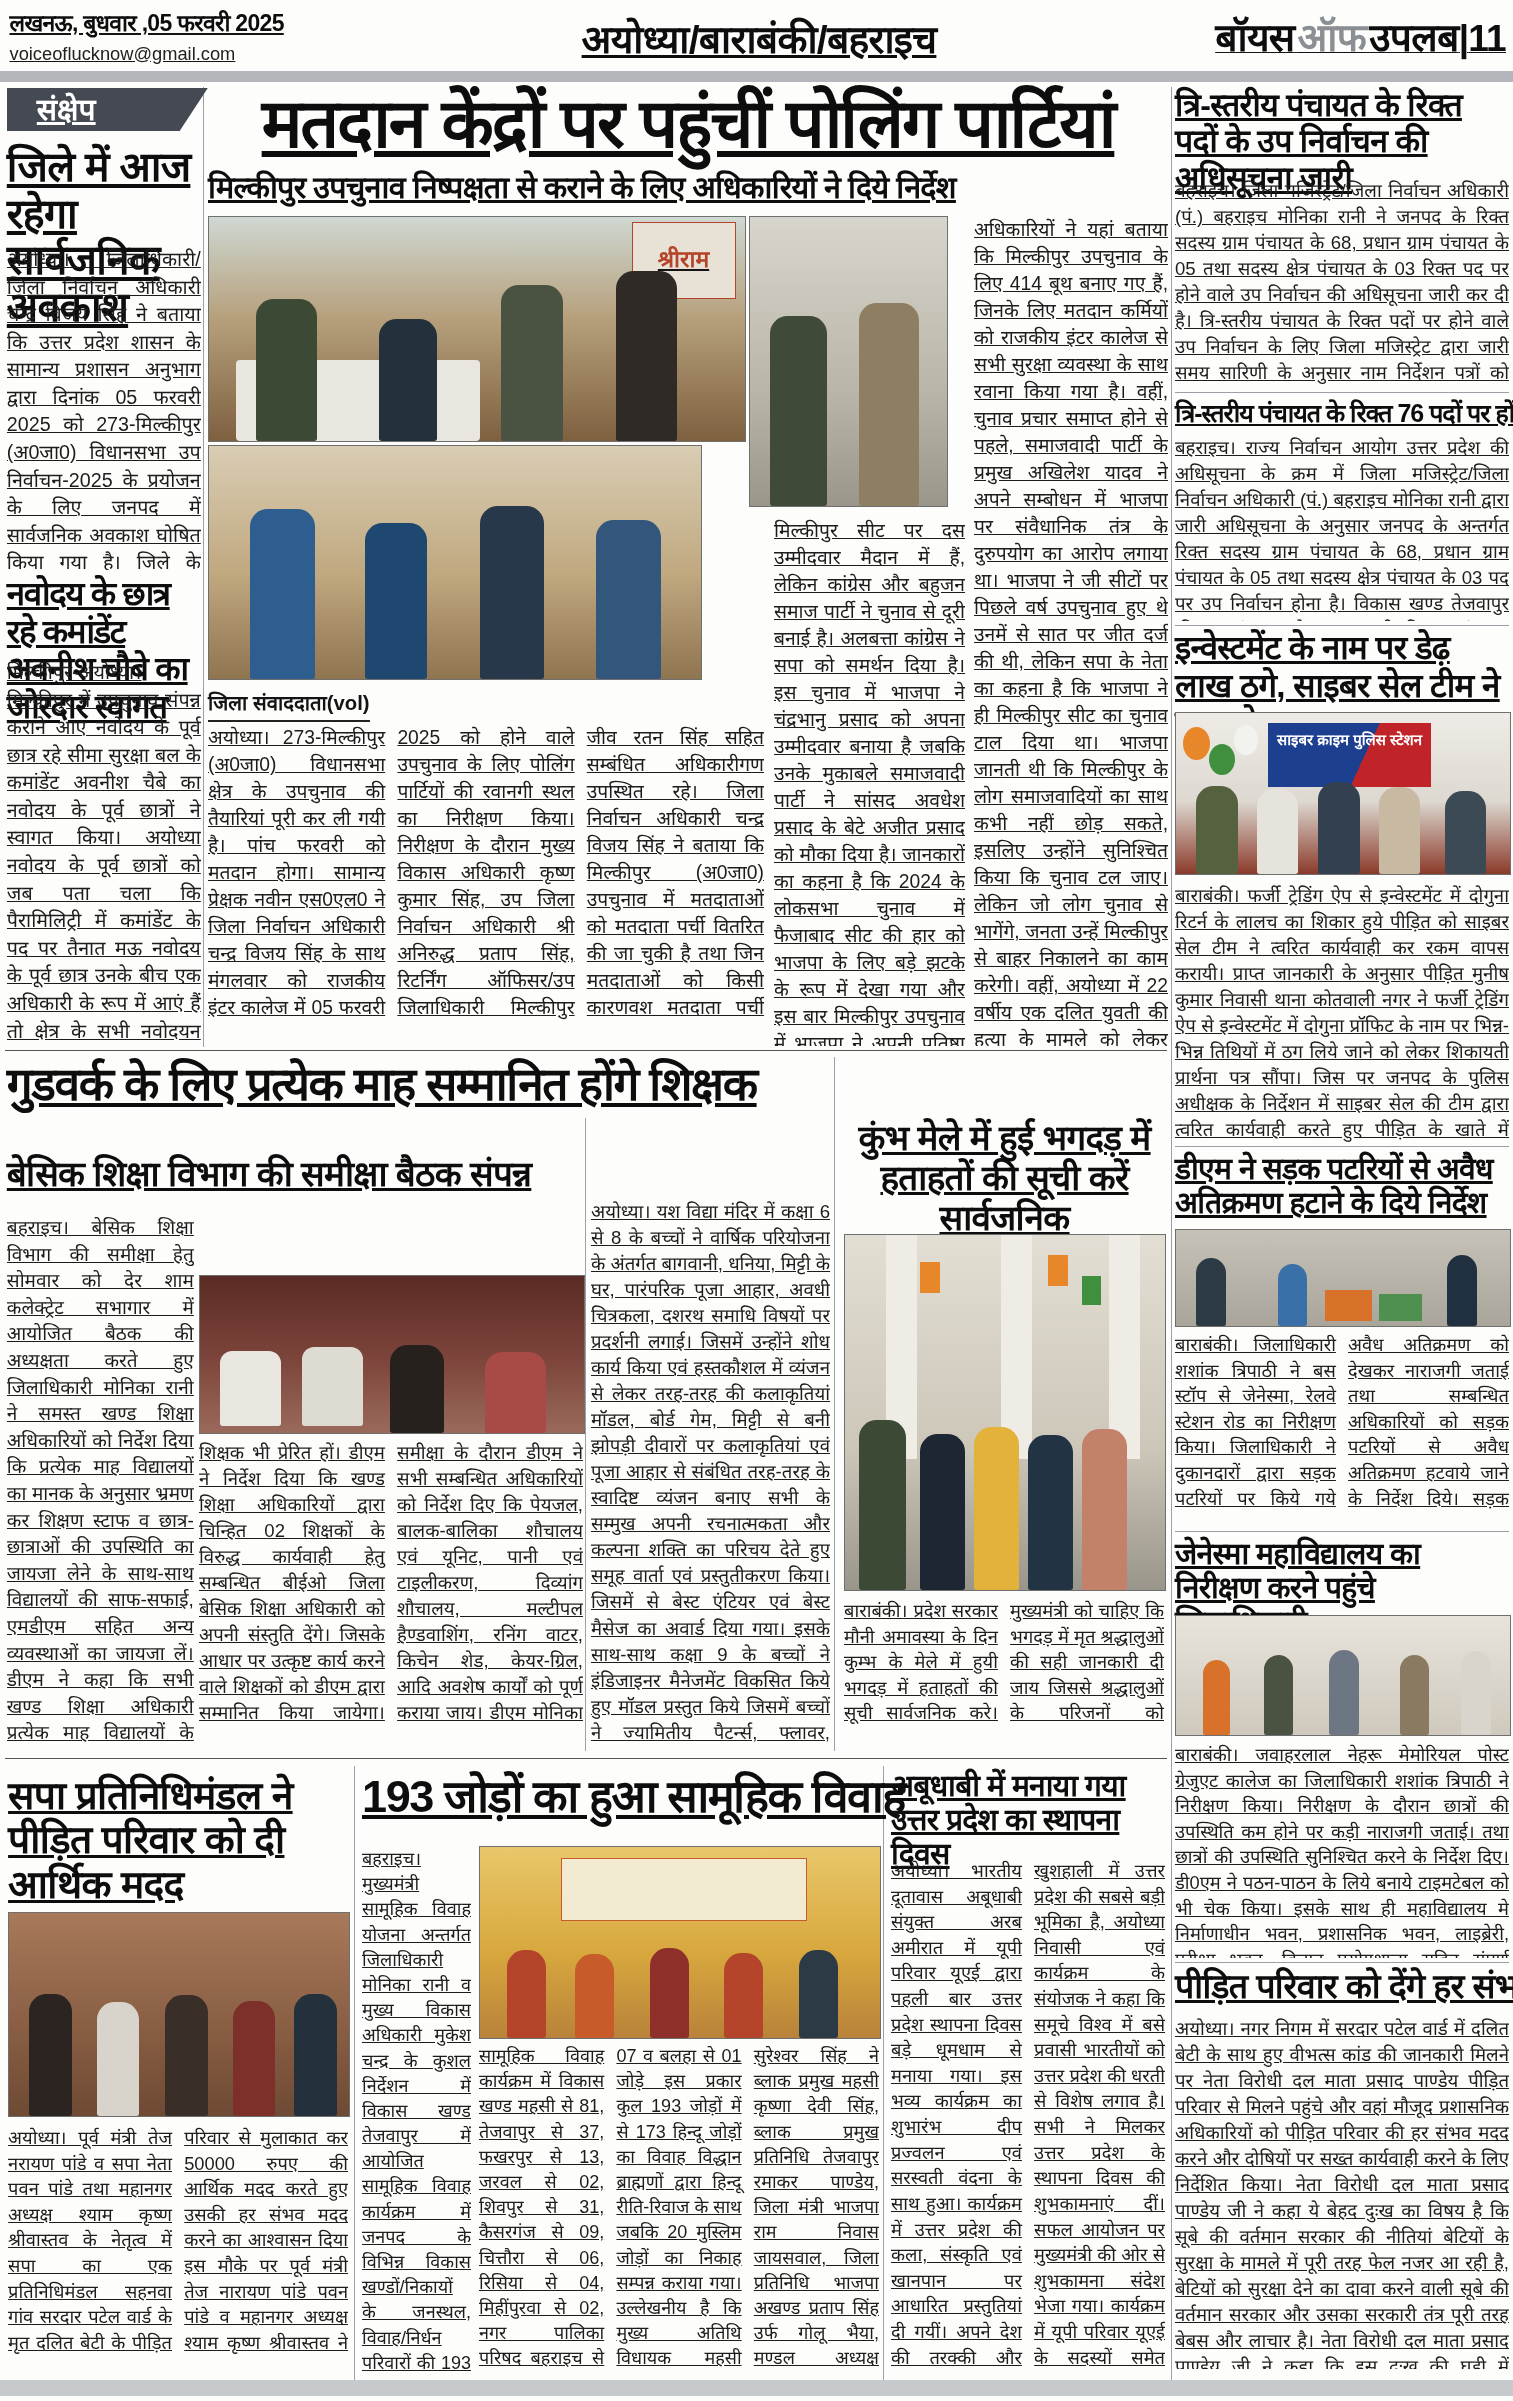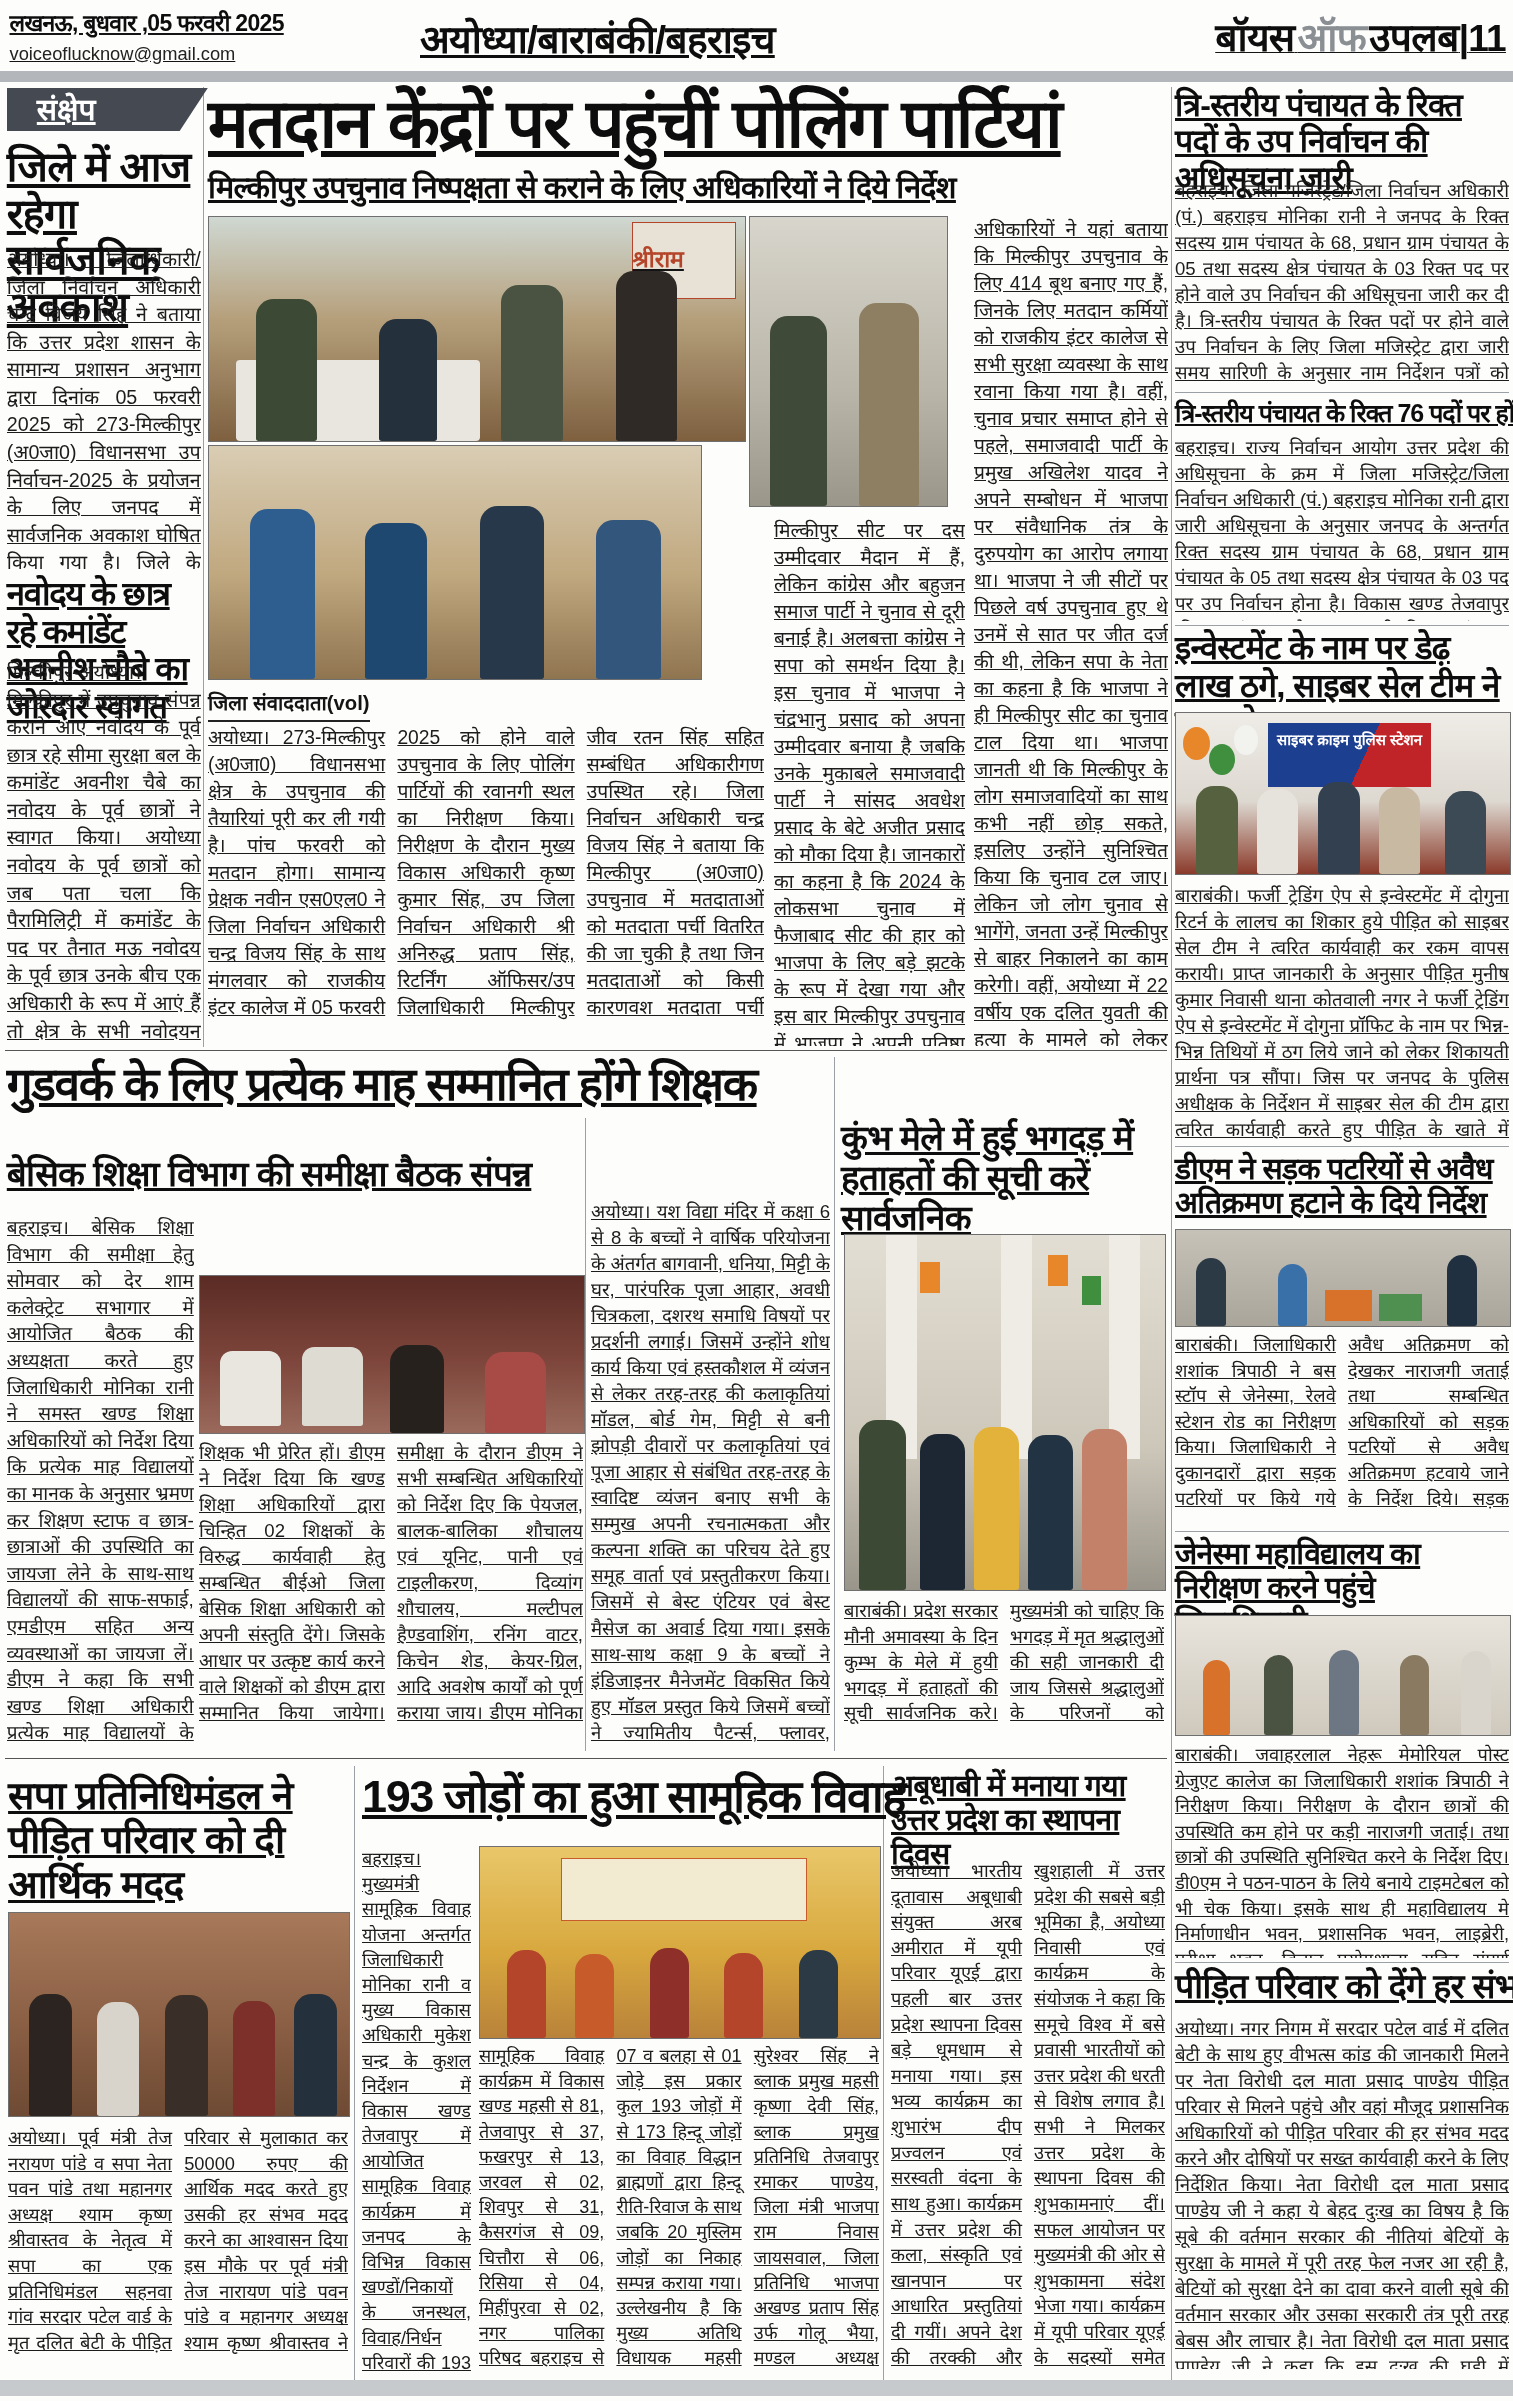--- a/index.html
+++ b/index.html
@@ -9,21 +9,21 @@
   .hl{font-weight:700;color:#0d0d0d;letter-spacing:-0.7px;line-height:1.14;}
   .bt{font-size:19.3px;line-height:1.4;text-align:justify;color:#1c1c1c;overflow:hidden;}
   .vrule{position:absolute;width:1.4px;background:#9aa0a6;}
   .hrule{position:absolute;height:1.4px;background:#9aa0a6;}
   .photo{position:absolute;overflow:hidden;border:0.7px solid #6f6f6f;}
   .person{position:absolute;bottom:0;border-radius:17.6px 17.6px 2.7px 2.7px;background:#2b2f33;}
   .balloon{position:absolute;border-radius:50%;}
   .byline{font-weight:700;font-size:20.3px;border-bottom:2.7px solid #222;display:inline-block;padding-bottom:4.1px;}
   .c2{column-count:2;column-gap:12.2px;}
   .c3{column-count:3;column-gap:12.2px;}
-  .center{text-align:left;}
+  .center{text-align:center;}
   .brief-box{background:#454a52;color:#fff;font-weight:700;font-size:30px;line-height:43px;
              padding-left:30px;clip-path:polygon(0 0,100% 0,86% 100%,0 100%);}
   .banner{position:absolute;background:linear-gradient(115deg,#1d3f8f 58%,#c02428 58%);
           color:#fff;font-weight:700;display:flex;align-items:flex-start;justify-content:center;}
 </style>
 </head>
 <body>
 
 <div class="page">
 

